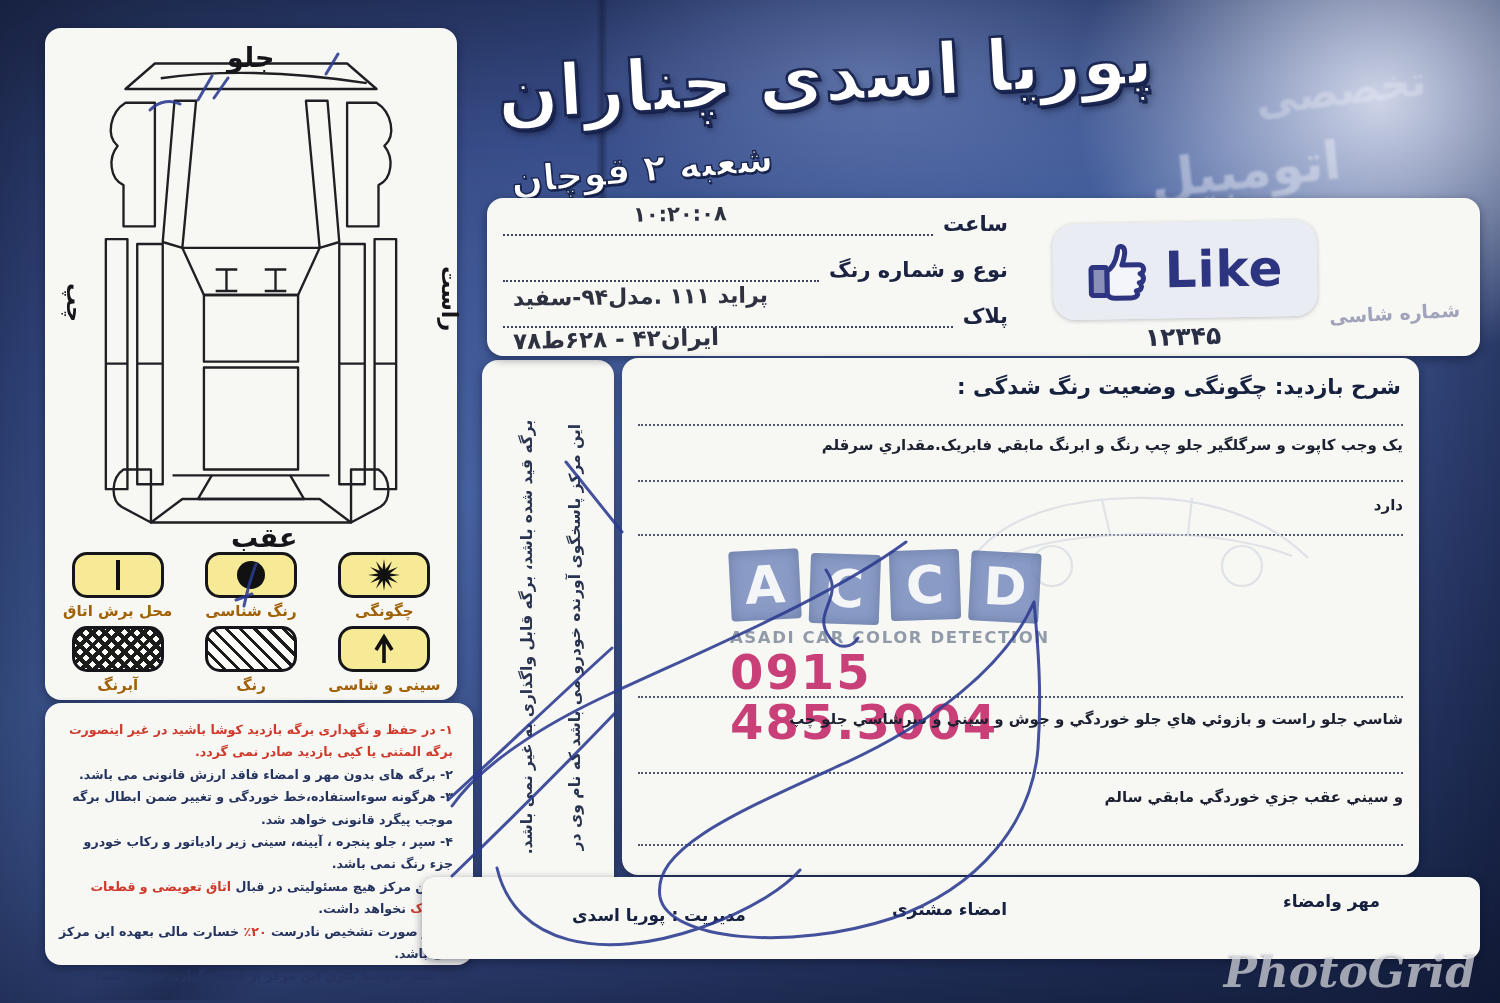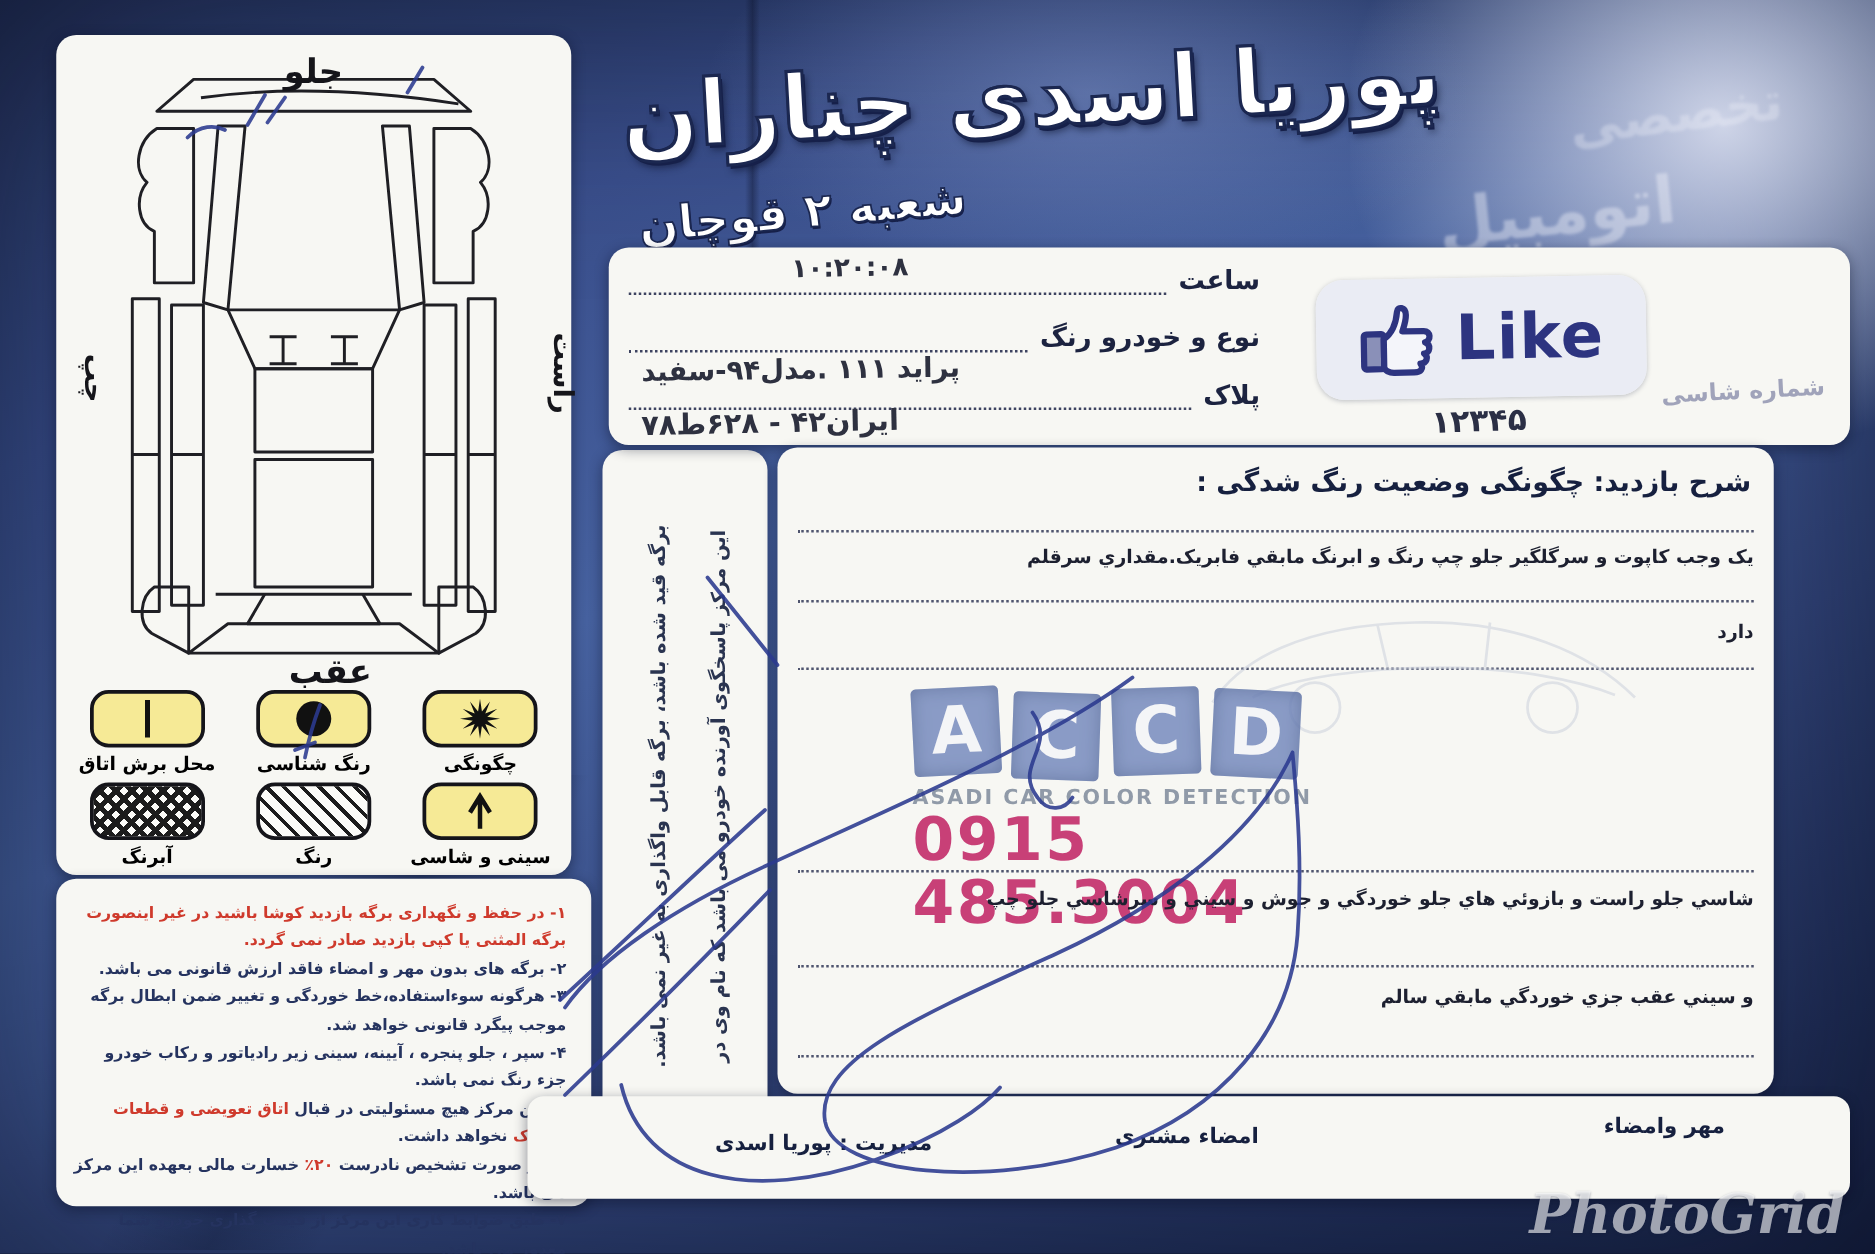--- a/index.html
+++ b/index.html
@@ -47,21 +47,21 @@
     grid-template-columns:repeat(3,1fr);direction:rtl;column-gap:16px;row-gap:6px;}
   .leg-cell{display:flex;flex-direction:column;align-items:center;}
   .leg-box{width:92px;height:46px;border:3px solid #15151a;border-radius:15px;
     display:flex;align-items:center;justify-content:center;background:#f6ea96;}
   .leg-box.hatch{background:repeating-linear-gradient(45deg,#1c1c1c 0 3px,#fbfbf8 3px 10px);}
   .leg-box.checker{background:
      repeating-linear-gradient(45deg,#1c1c1c 0 4px,transparent 4px 9px),
      repeating-linear-gradient(-45deg,#1c1c1c 0 4px,#fbfbf8 4px 9px);}
   .leg-dot{width:28px;height:28px;border-radius:50%;background:#111;}
   .leg-line{width:4px;height:30px;background:#111;}
-  .leg-label{font-size:15px;font-weight:800;color:#000000;margin-top:4px;}
+  .leg-label{font-size:15px;font-weight:800;color:#a16207;margin-top:4px;}
 
   
   #terms-card{left:45px;top:703px;width:428px;height:262px;padding:16px 20px 10px 14px;direction:rtl;}
   .term-line{font-size:12.6px;font-weight:700;color:#25335f;line-height:1.78;text-align:right;}
   .term-line .red{color:#cf3a2c;}
 
   
   #side-strip{left:482px;top:360px;width:132px;height:552px;overflow:hidden;}
   .vtext{position:absolute;width:540px;top:265px;height:24px;white-space:nowrap;direction:rtl;
     font-size:15.5px;font-weight:800;color:#2a3450;text-align:center;transform:rotate(-90deg);}
@@ -228,21 +228,21 @@
   </div>
 
   <div class="card" id="form-card">
     <div class="frow" style="top:14px">
       <span class="flabel">ساعت</span>
       <span class="dots">
         <span class="fvalue" id="time-value">۱۰:۲۰:۰۸</span>
       </span>
     </div>
     <div class="frow" style="top:60px">
-      <span class="flabel">نوع و خودرو رنگ</span>
+      <span class="flabel">نوع و شماره رنگ</span>
       <span class="dots">
         <span class="fvalue" id="vehicle-value" dir="rtl">پراید ۱۱۱ .مدل۹۴-سفید</span>
       </span>
     </div>
     <div class="frow" style="top:106px">
       <span class="flabel">پلاک</span>
       <span class="dots">
         <span class="fvalue" id="plate-value" dir="rtl">ایران۴۲ - ۶۲۸ط۷۸</span>
       </span>
     </div>

